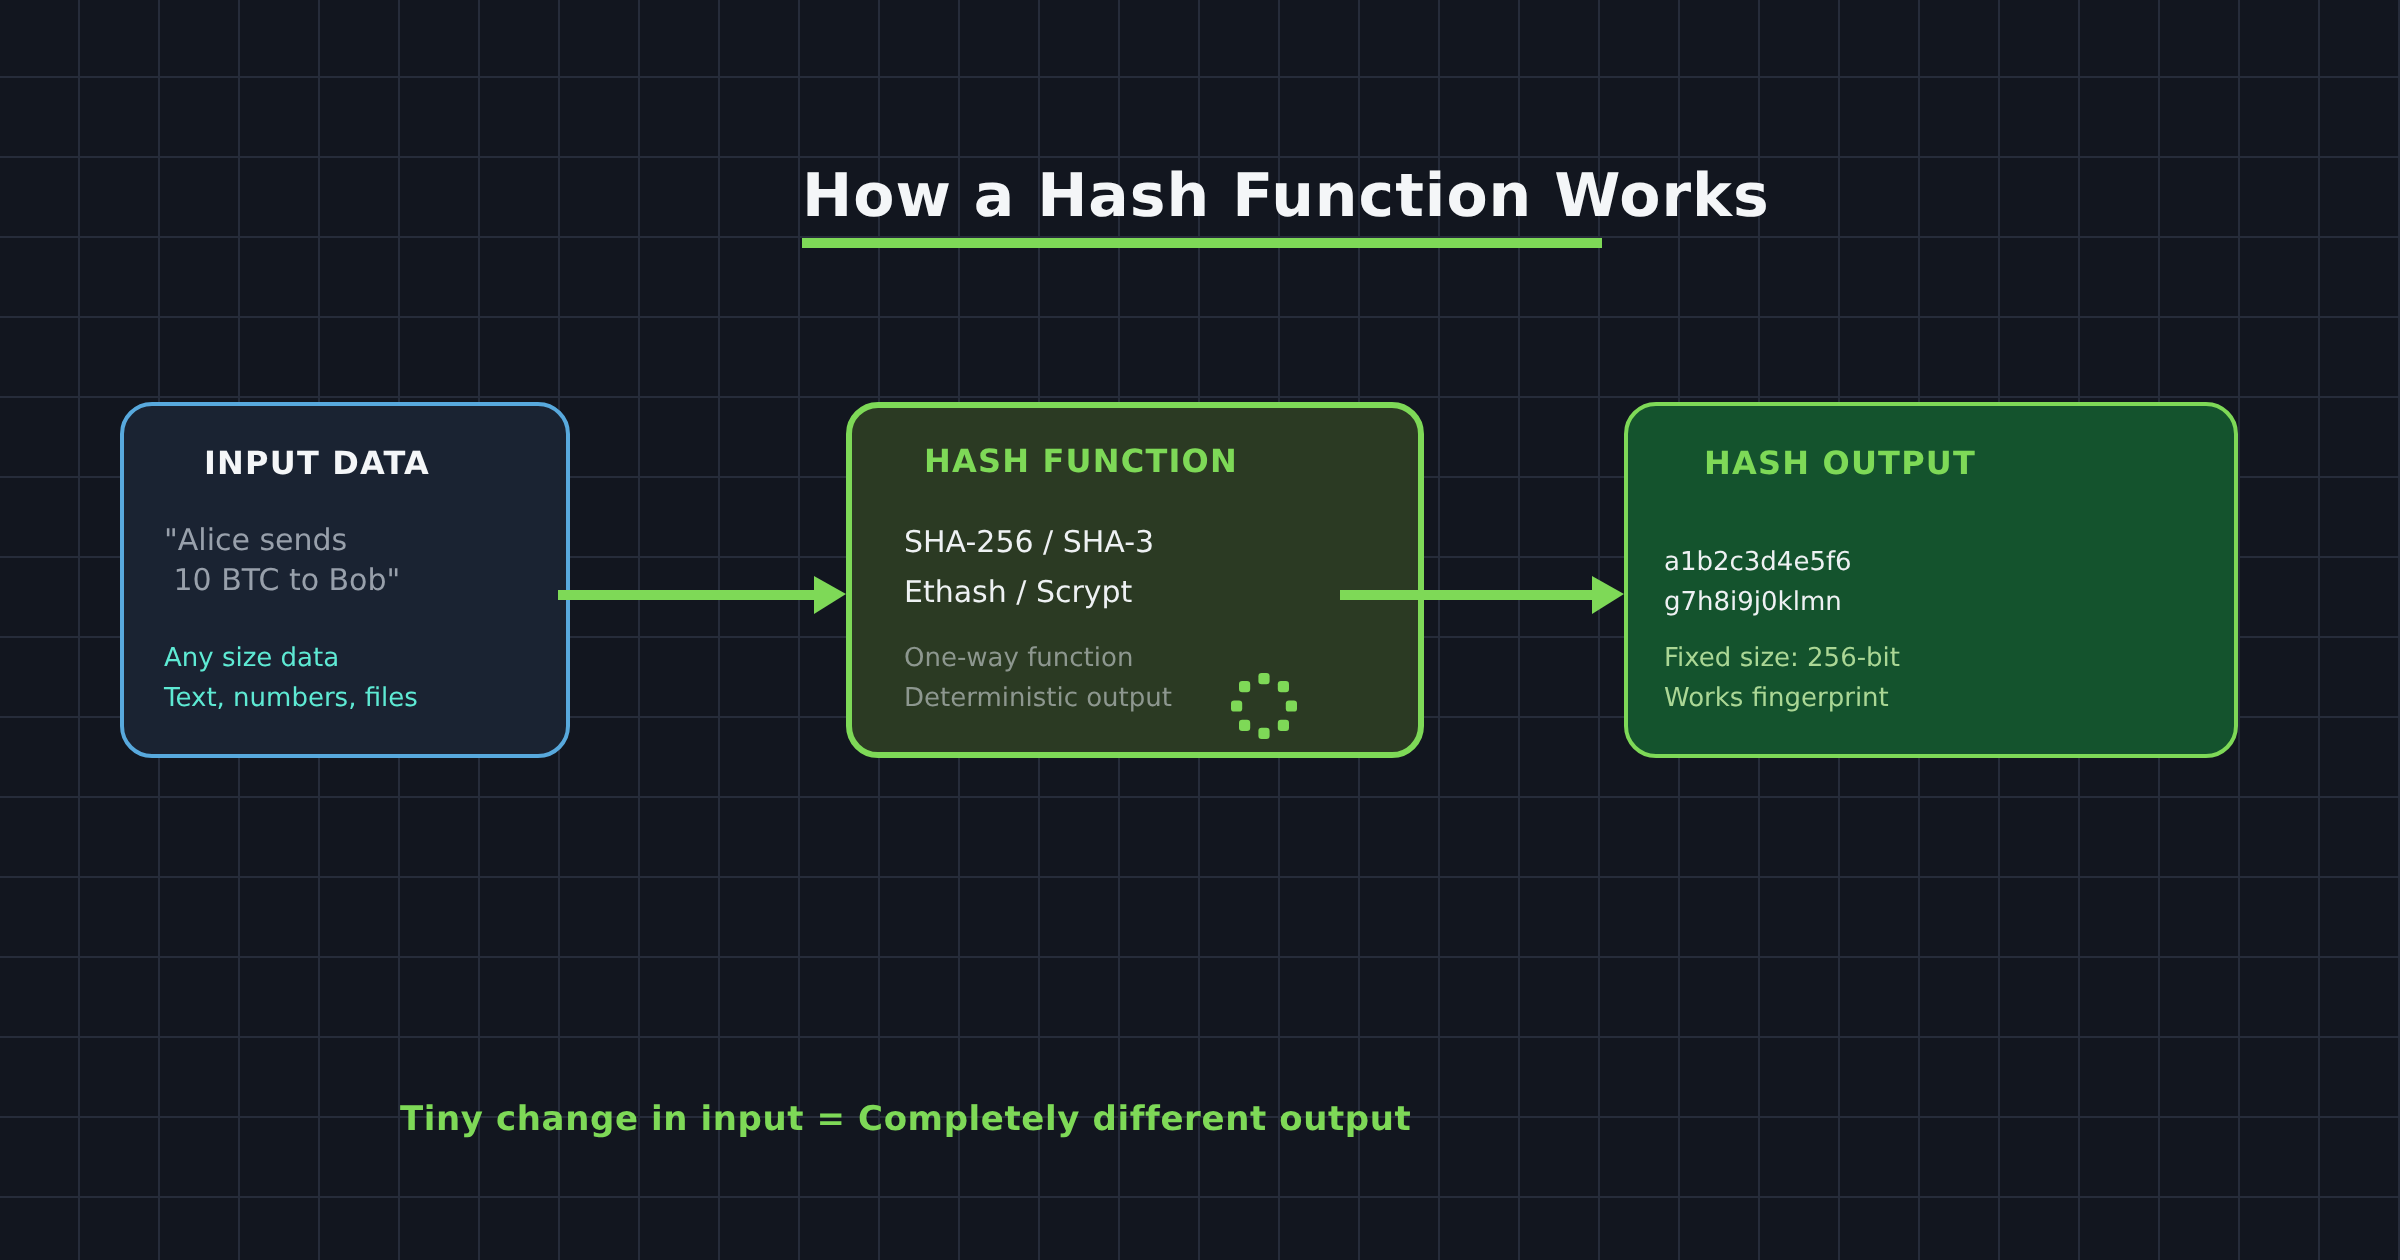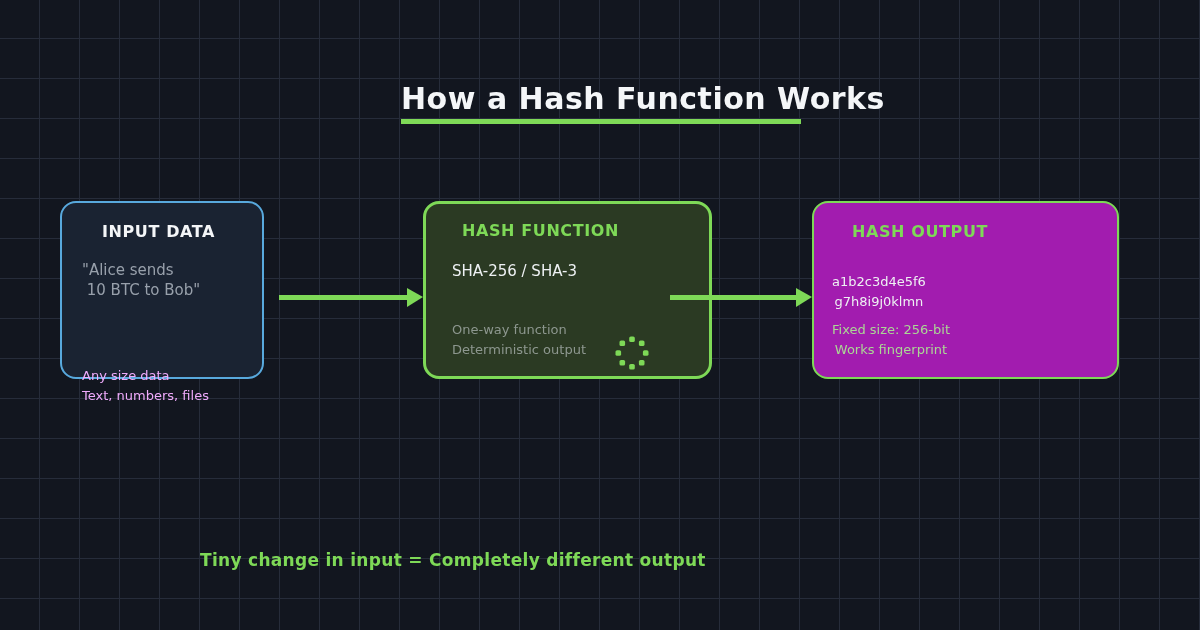--- a/index.html
+++ b/index.html
@@ -36,36 +36,35 @@
   }
 
   .box {
     position: absolute;
     top: 201px;
     height: 178px;
     border-radius: 16px;
   }
   .box-input {
     left: 60px;
-    width: 204px;
+    width: 225px;
     background: #1a2332;
     border: 2px solid #58a9dd;
   }
   .box-hash {
     left: 423px;
     width: 289px;
     background: #2b3a23;
     border: 3px solid #7ed957;
   }
   .box-output {
     left: 812px;
     width: 307px;
-    background: #a21caf;
+    background: #14532d;
     border: 2px solid #7ed957;
-    text-align: center;
   }
 
   .box-title {
     position: absolute;
     top: 19px;
     font-size: 16px;
     font-weight: bold;
     letter-spacing: 0.6px;
     white-space: nowrap;
   }
@@ -82,22 +81,21 @@
     font-size: 15px;
     line-height: 20px;
     color: #98a0ab;
   }
   .input-notes {
     position: absolute;
     left: 20px;
     top: 117px;
     font-size: 13px;
     line-height: 20px;
-    color: #f0abfc;
-    margin-top: 46px;
+    color: #5eead4;
   }
 
   .hash-algos {
     position: absolute;
     left: 26px;
     top: 55px;
     font-size: 15px;
     line-height: 25px;
     color: #eef1f3;
   }
@@ -189,20 +187,21 @@
 
 <div class="arrow arrow-1">
   <div class="shaft"></div>
   <div class="head"></div>
 </div>
 
 <div class="box box-hash">
   <div class="box-title">HASH FUNCTION</div>
   <div class="hash-algos">
     <span class="line">SHA-256 / SHA-3</span>
+    <span class="line">Ethash / Scrypt</span>
   </div>
   <div class="hash-props">
     <span class="line">One-way function</span>
     <span class="line">Deterministic output</span>
   </div>
   <svg class="dots-icon" viewBox="0 0 40 40">
     <g fill="#7ed957">
       <rect x="17.2" y="3.5" width="5.6" height="5.6" rx="1.6"></rect>
       <rect x="26.9" y="7.5" width="5.6" height="5.6" rx="1.6"></rect>
       <rect x="30.9" y="17.2" width="5.6" height="5.6" rx="1.6"></rect>

